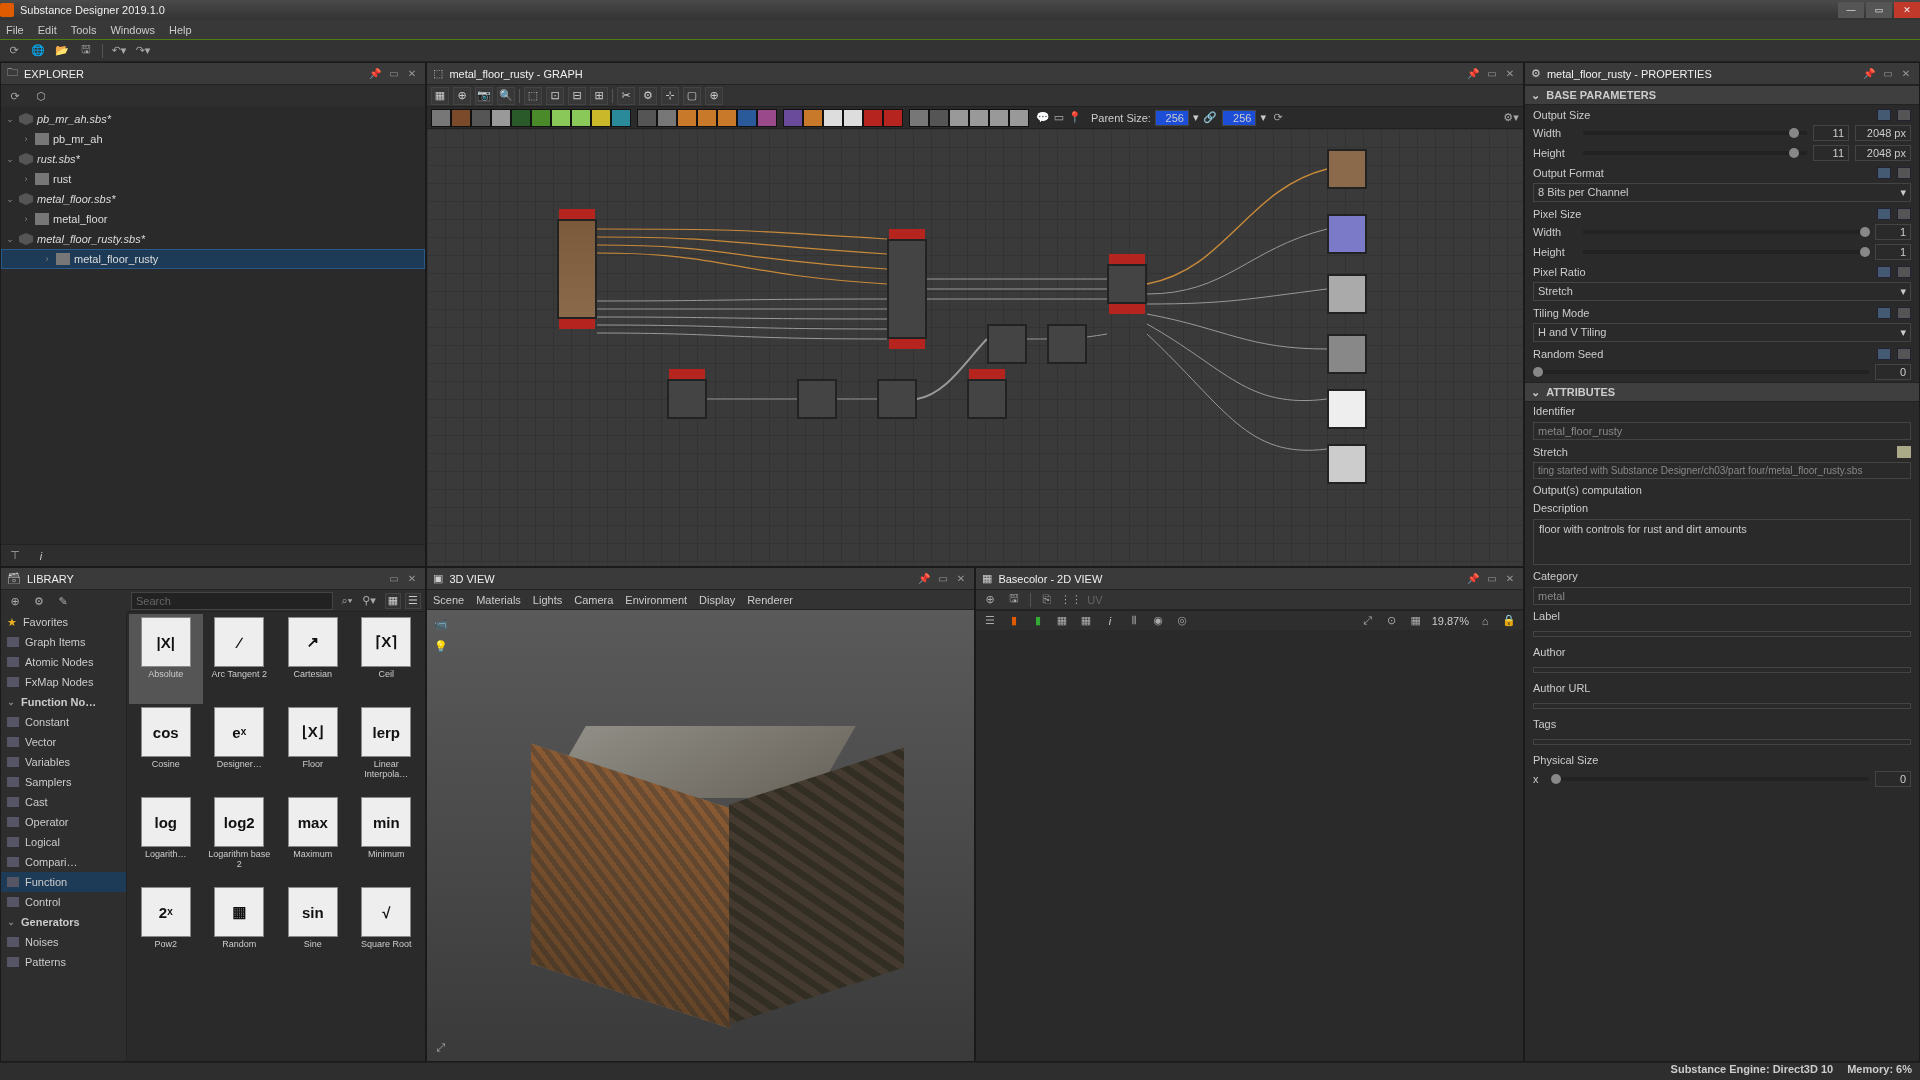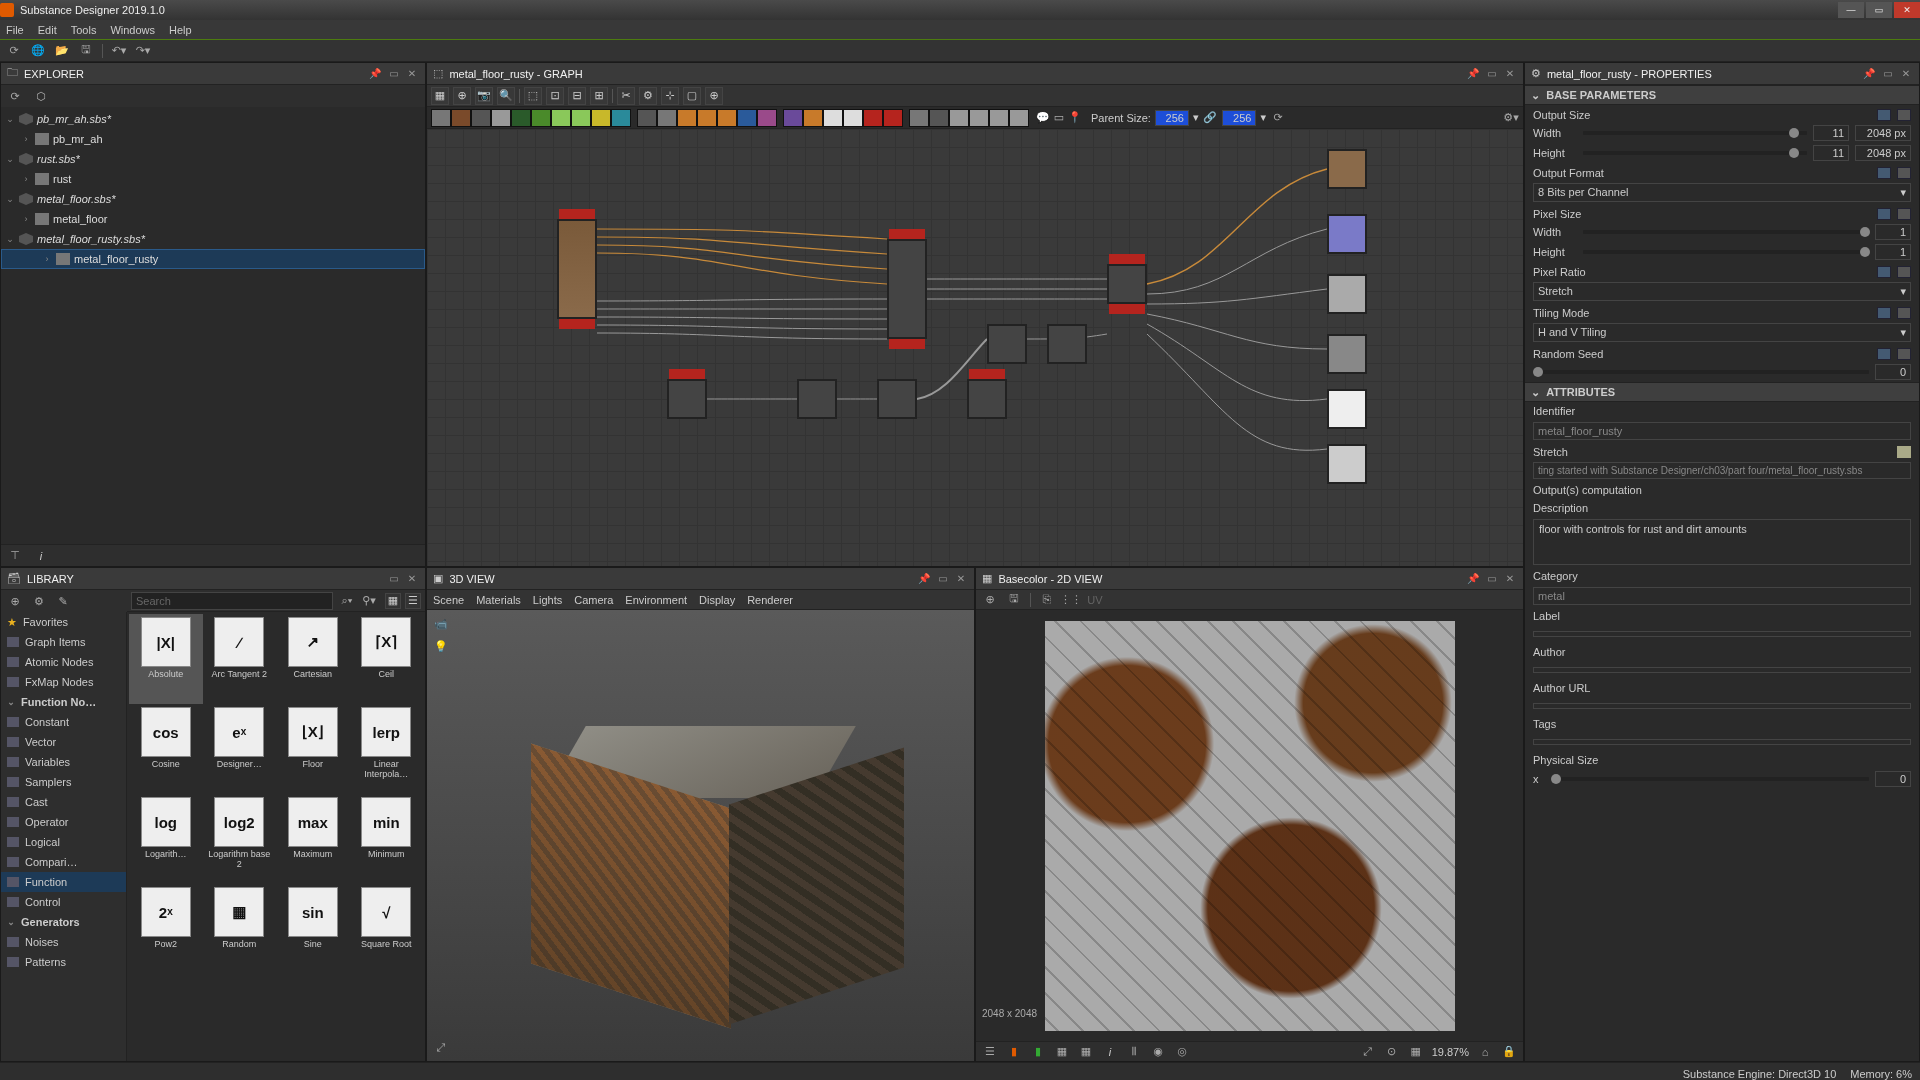--- a/index.html
+++ b/index.html
@@ -116,21 +116,21 @@
   radial-gradient(circle at 80% 20%,#9a5a2a 0 15%,transparent 17%),
   repeating-linear-gradient(45deg,#aaa 0 8px,#888 8px 10px,#aaa 10px 18px),
   #9a9488;
   background-blend-mode:multiply,multiply,multiply,normal; }
 .dimlabel { position:absolute; left:6px; bottom:22px; color:#aaa; font-size:10px; }
 .v2bottom { height:20px; background:#2e2e2e; display:flex; align-items:center; padding:0 6px; gap:8px; border-top:1px solid #222; }
 .v2bottom .spacer { flex:1; }
 
 .bottomhalf { grid-column:2; grid-row:2; display:grid; grid-template-columns:1fr 1fr; }
 
-.statusbar { height:18px; background:#2e2e2e; display:flex; align-items:flex-end; justify-content:flex-end; padding:0 8px; gap:14px; border-top:1px solid #222; color:#999; font-size:10px; }
+.statusbar { height:18px; background:#2e2e2e; display:flex; align-items:flex-start; justify-content:flex-end; padding:0 8px; gap:14px; border-top:1px solid #222; color:#999; font-size:10px;font-weight:bold; }
 
 
 .c-brown{background:#7a4a2a}.c-dgreen{background:#2a5a2a}.c-green{background:#4a8a2a}.c-lgreen{background:#8ac85a}
 .c-ora{background:#c87a2a}.c-red{background:#b5241e}.c-yel{background:#c8b82a}.c-cyan{background:#2a8a9a}
 .c-blue{background:#2a5a9a}.c-mag{background:#9a4a8a}.c-pur{background:#6a4a9a}.c-gray1{background:#555}
 .c-gray2{background:#777}.c-gray3{background:#999}.c-white{background:#ddd;color:#222}
 </style>
 </head>
 <body>
 
@@ -756,24 +756,20 @@
           </div>
       </div>
       <div class="v2tool">
         <span class="tbicon">⊕</span>
         <span class="tbicon">🖫</span>
         <span class="tbsep"></span>
         <span class="tbicon">⎘</span>
         <span class="tbicon">⋮⋮</span>
         <span class="tbicon" style="opacity:0.4">UV</span>
       </div>
-      <div class="v2body">
-        <div class="texprev"></div>
-        <div class="dimlabel">2048 x 2048</div>
-      </div>
       <div class="v2bottom">
         <span class="tbicon">☰</span>
         <span class="tbicon" style="color:#e05a00">▮</span>
         <span class="tbicon" style="color:#3a3">▮</span>
         <span class="tbicon">▦</span>
         <span class="tbicon">▦</span>
         <span class="tbicon">
             <i>i</i>
           </span>
         <span class="tbicon">⫴</span>

